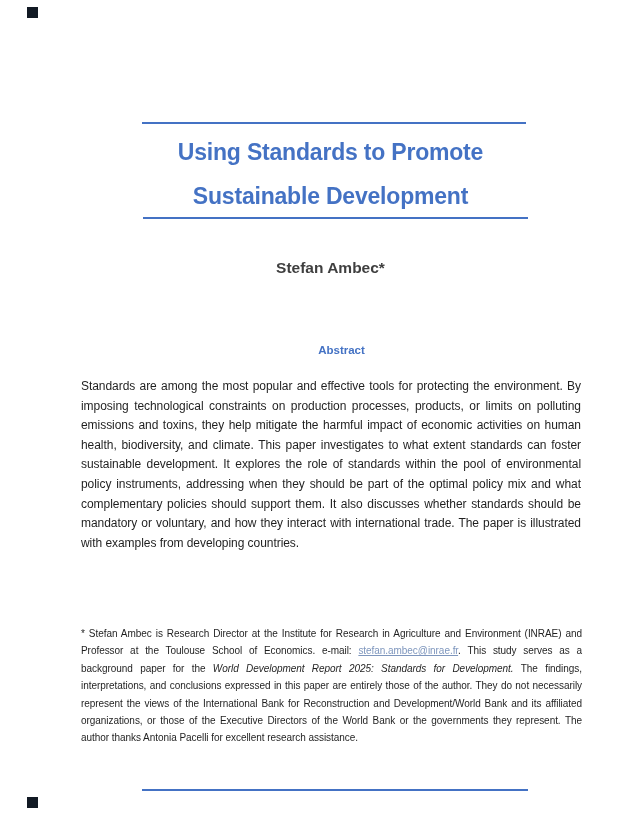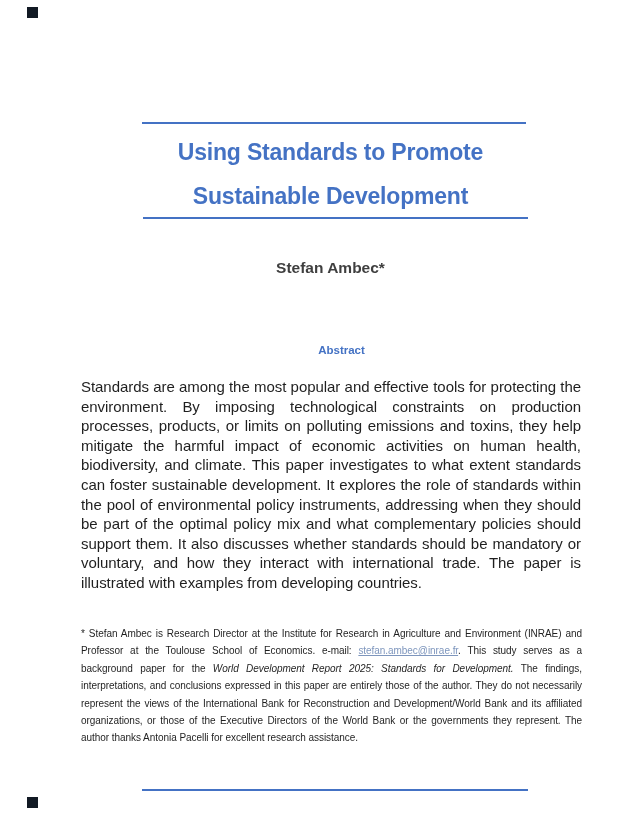--- a/index.html
+++ b/index.html
@@ -68,21 +68,21 @@
     font-size: 11.5px;
     font-weight: bold;
   }
 
   .abstract-body {
     position: absolute;
     left: 61px;
     top: 377px;
     width: 500px;
     color: #1f1f1f;
-    font-size: 15px;
+    font-size: 12px;
     line-height: 19.6px;
     text-align: justify;
     letter-spacing: -0.05px;
   }
 
   .footnote {
     position: absolute;
     left: 61px;
     top: 625px;
     width: 501px;

